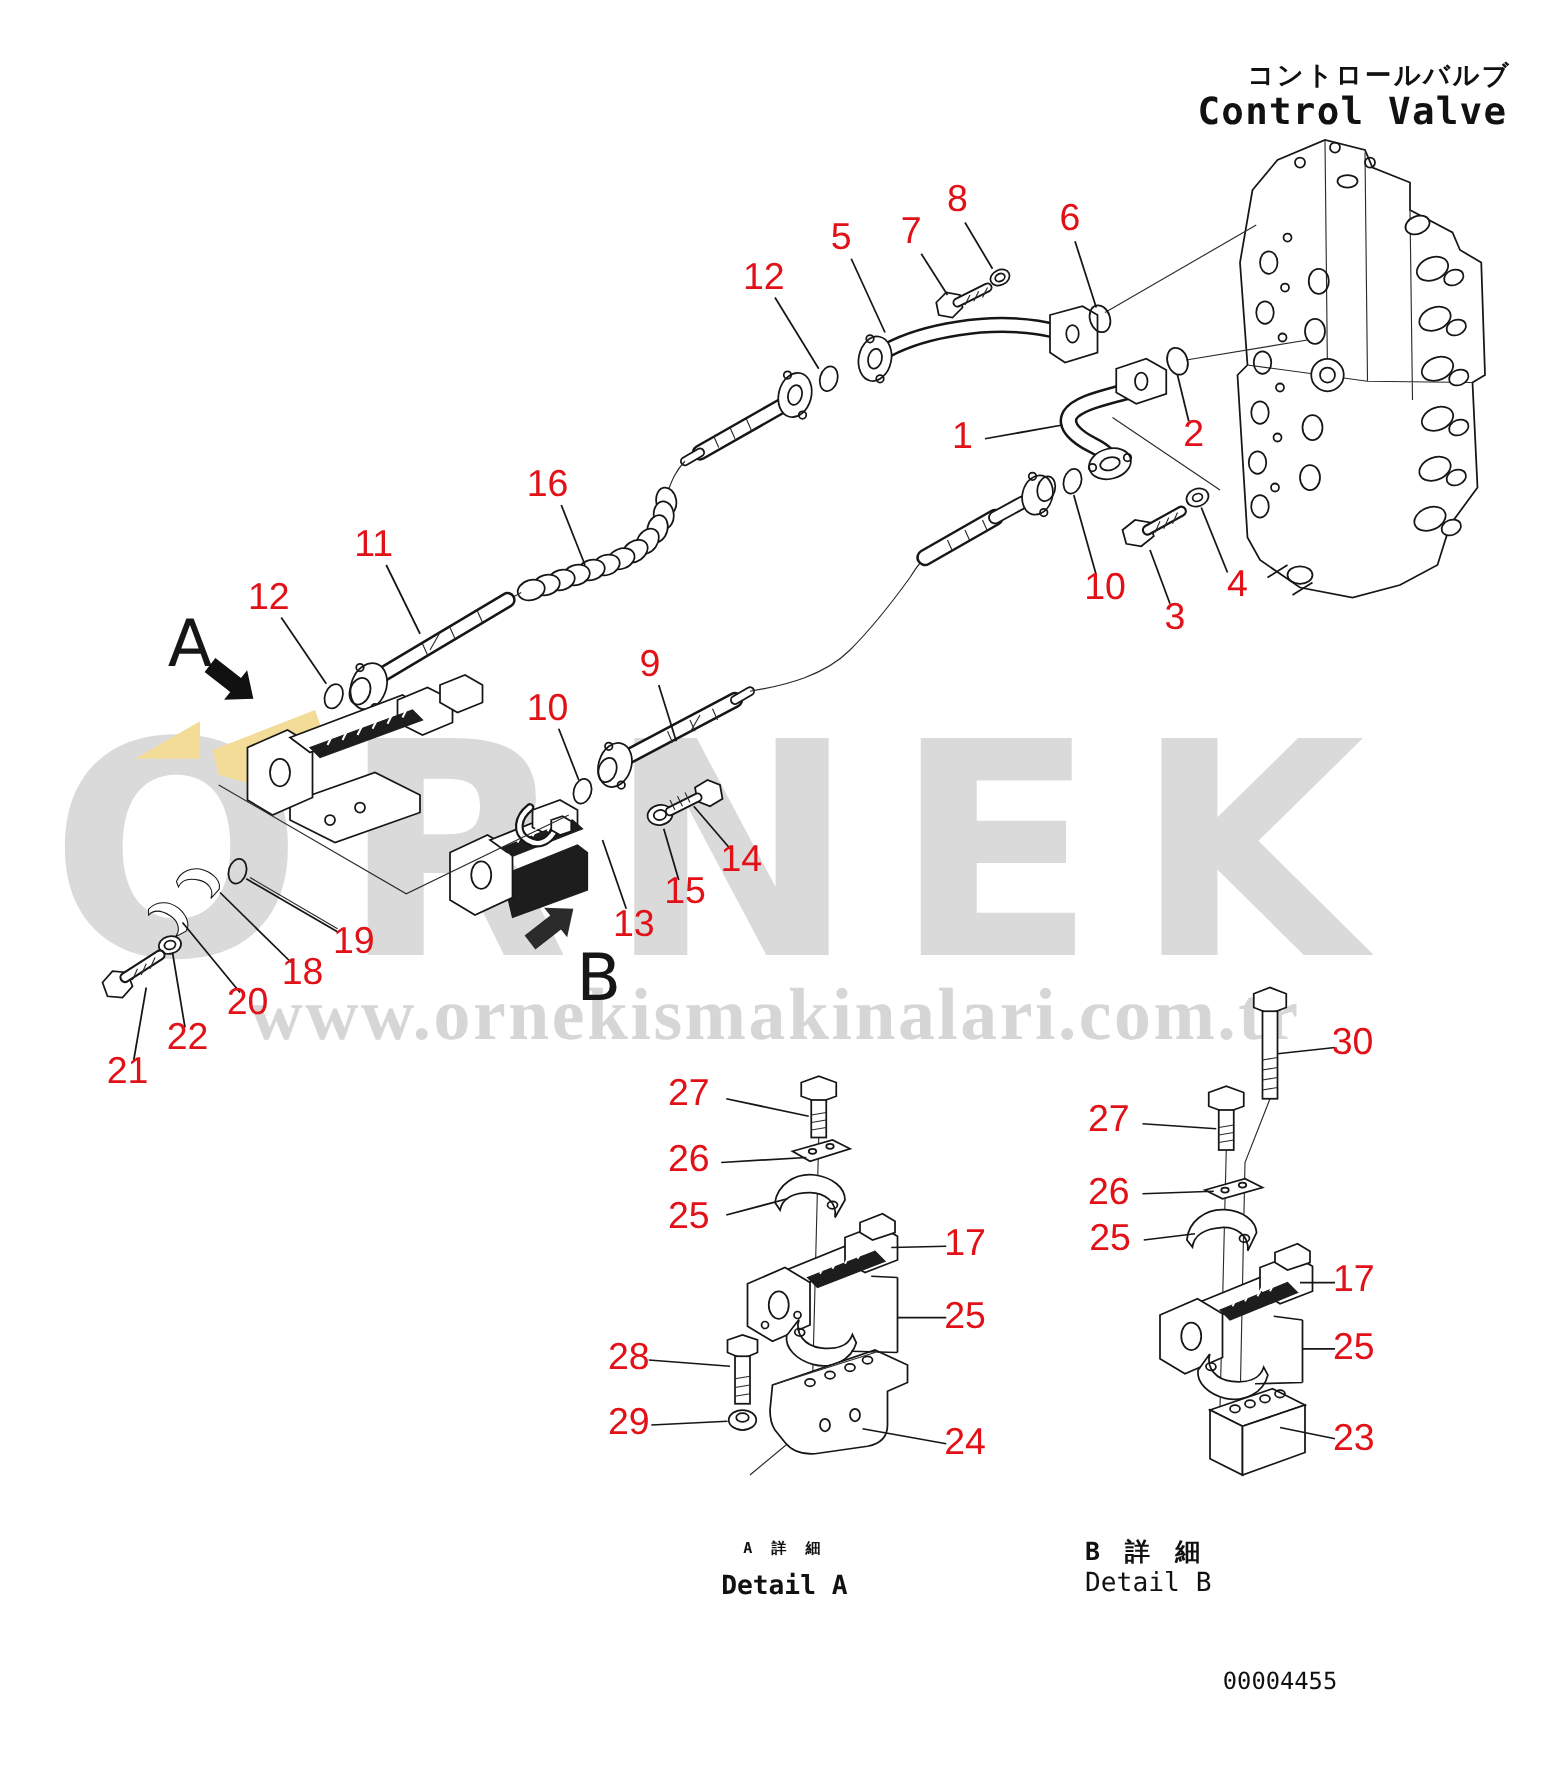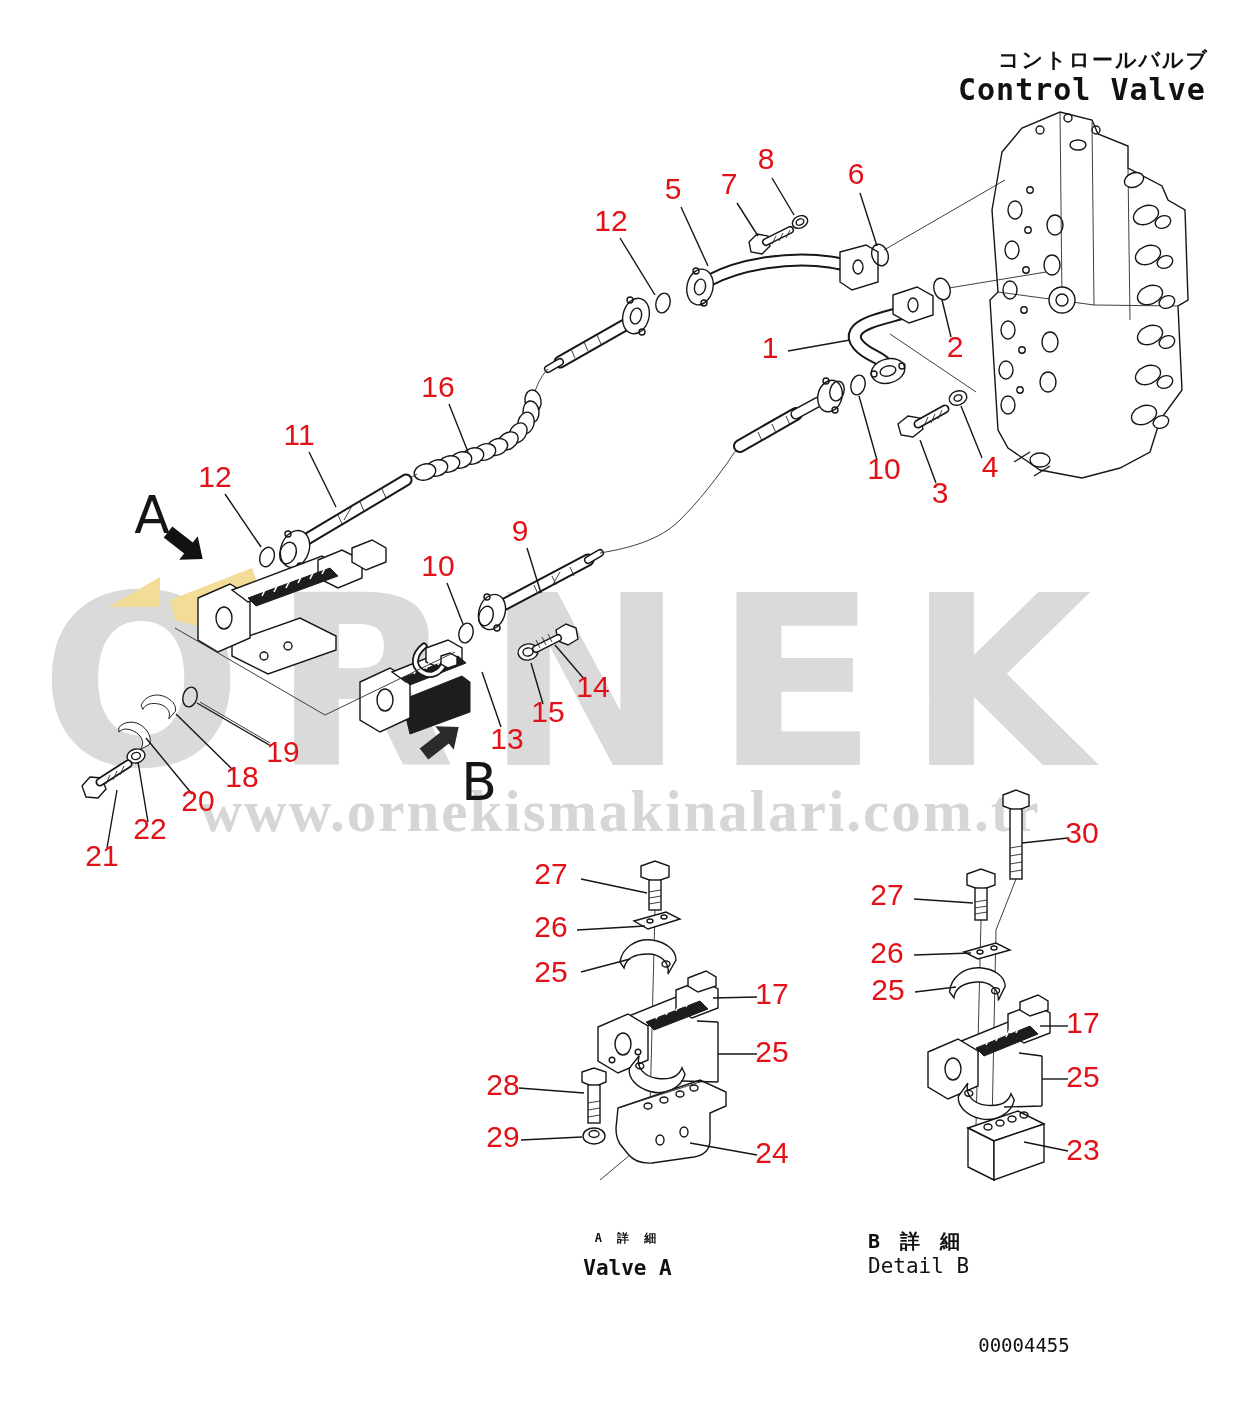--- a/index.html
+++ b/index.html
@@ -457,18 +457,18 @@
     </g>
 
     <text class="marker" x="152" y="533" text-anchor="middle">A</text>
     <text class="marker" x="479" y="800" text-anchor="middle">B</text>
   </svg>
 
   <div class="txt title-jp">コントロールバルブ</div>
   <div class="txt title-en">Control Valve</div>
 
   <div class="txt cap-jp-a">A 詳 細</div>
-  <div class="txt cap-en-a">Valve A</div>
+  <div class="txt cap-en-a">Detail A</div>
   <div class="txt cap-jp-b">B 詳 細</div>
   <div class="txt cap-en-b">Detail B</div>
 
   <div class="txt doc-no">00004455</div>
 </div>
 
 </body></html>

